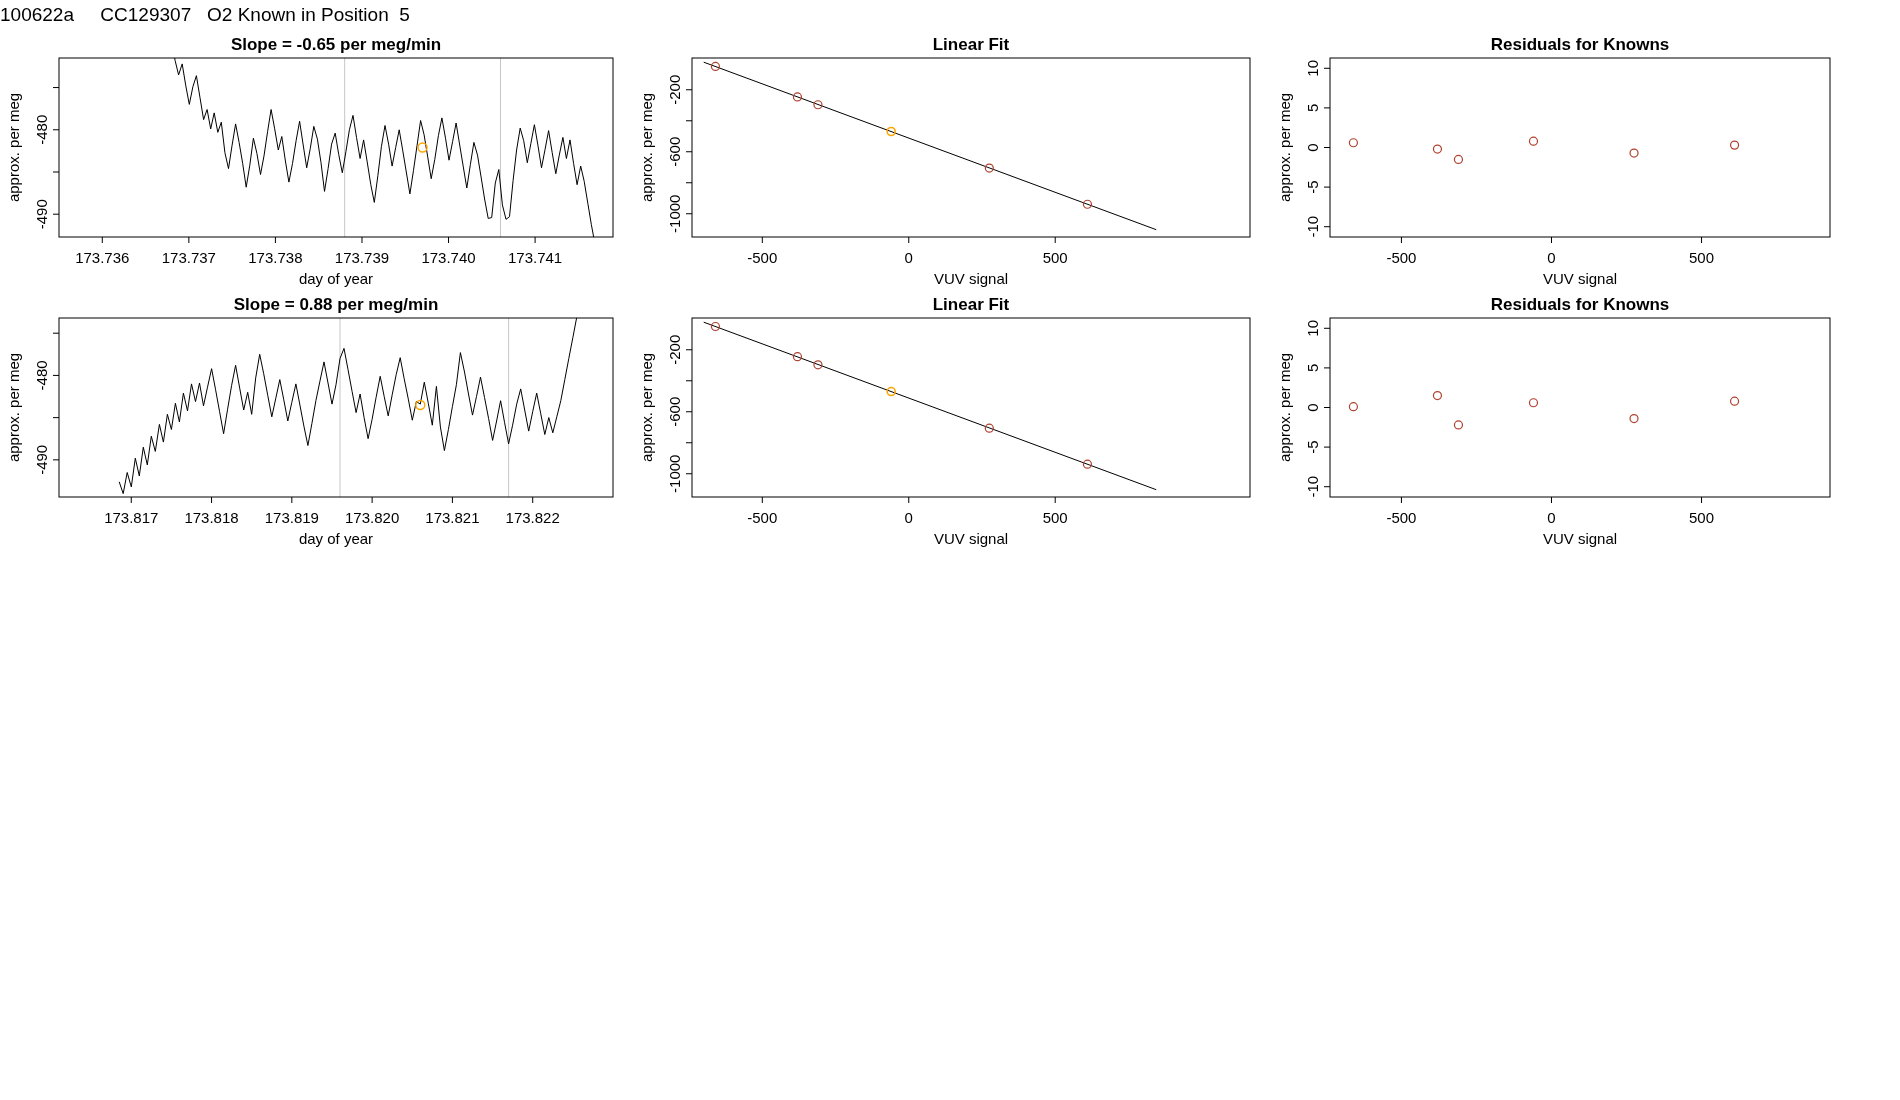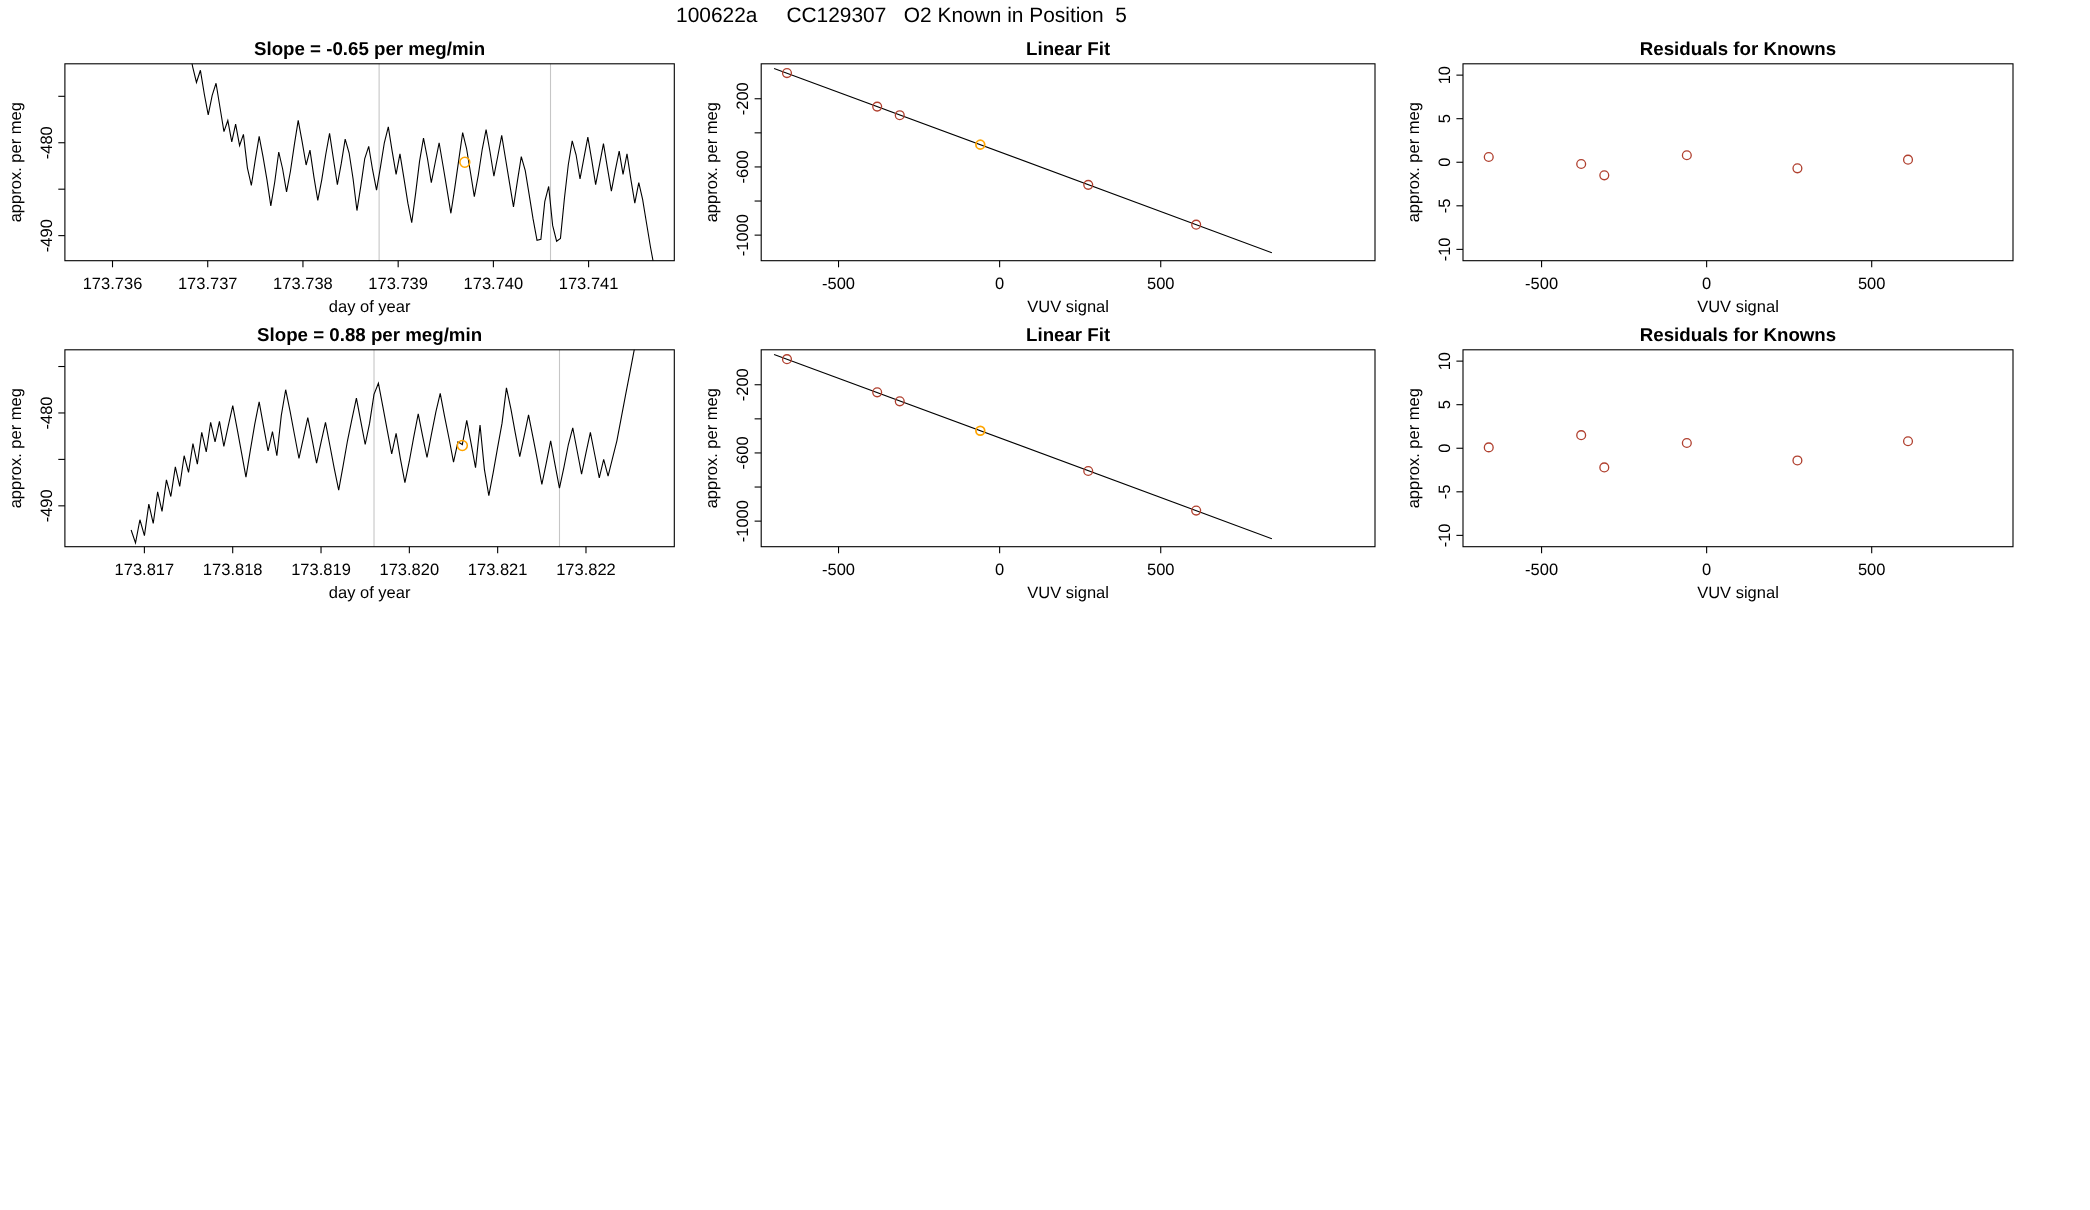--- a/index.html
+++ b/index.html
@@ -1,18 +1,18 @@
 <!DOCTYPE html>
 <html><head>
 <meta charset="utf-8">
 <style>
   html,body{margin:0;padding:0;background:#ffffff;}
   body{width:1900px;height:1100px;position:relative;overflow:hidden;
        font-family:"Liberation Sans", sans-serif;}
-  #main-title{position:absolute;top:4px;left:0;width:1639px;text-align:center;
+  #main-title{position:absolute;top:4px;left:0;width:1639px;text-align:left;
        font-size:19px;color:#000;white-space:pre;}
   #plot-area{position:absolute;top:0;left:0;}
   svg text{fill:#000;}
 </style>
 </head>
 <body>
 
 <div id="main-title">100622a     CC129307   O2 Known in Position  5</div>
 <div id="plot-area">
   <svg id="plot-canvas" width="1900" height="580" viewBox="0 0 1900 580">

